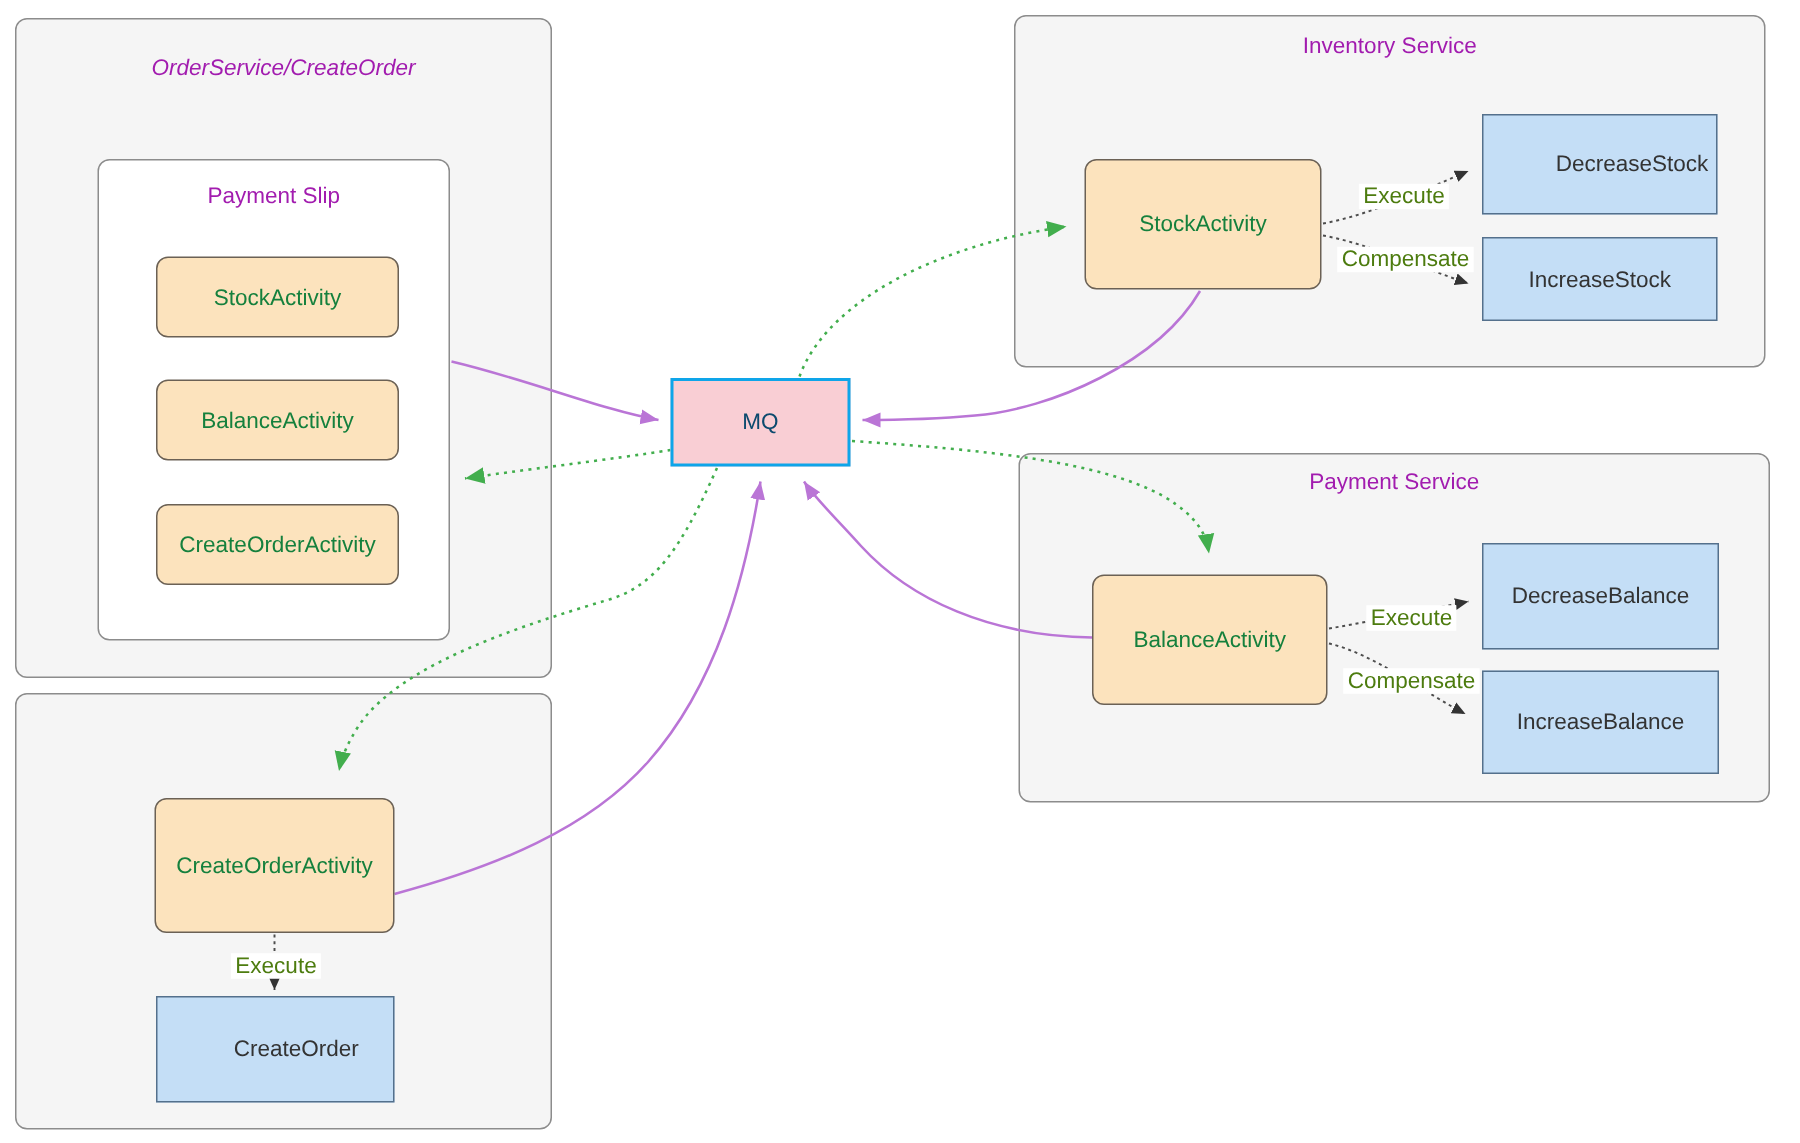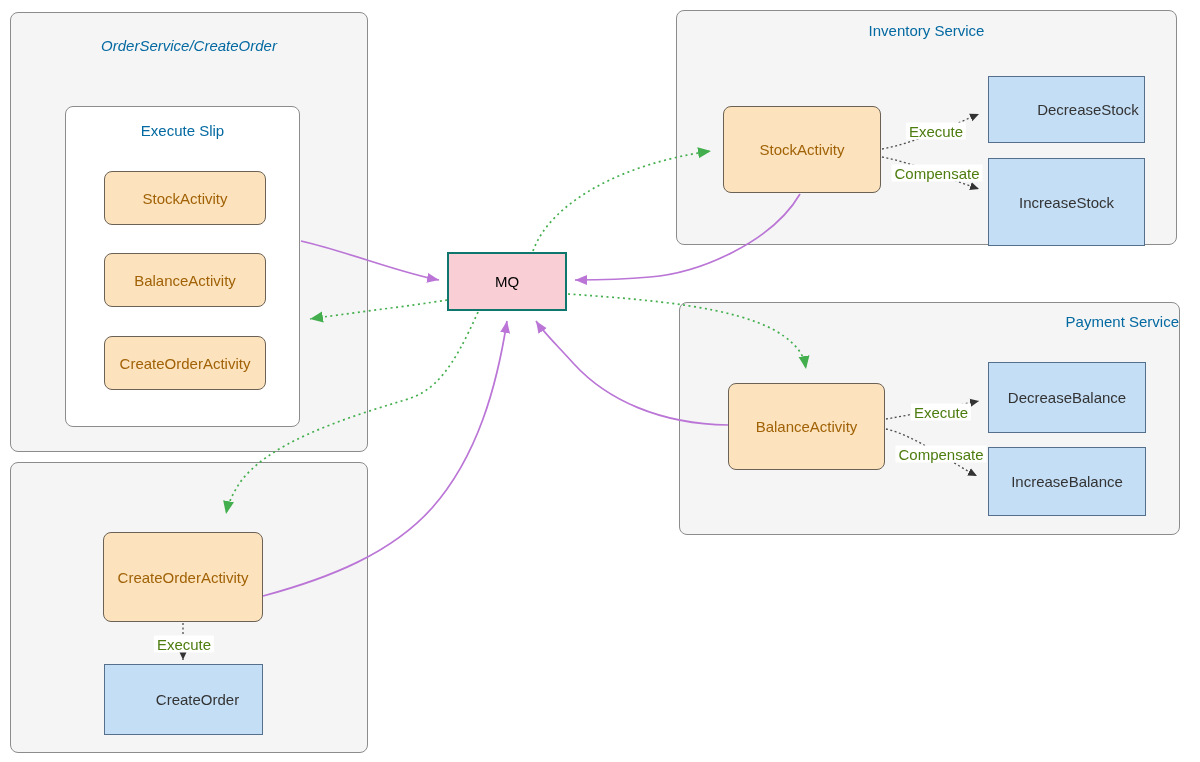--- a/index.html
+++ b/index.html
@@ -6,56 +6,56 @@
   .canvas{
     position:relative;width:1200px;height:762px;background:#ffffff;overflow:hidden;
     font-family:"Liberation Sans","DejaVu Sans",sans-serif;color:#333333;
   }
   .container{
     position:absolute;background:#f5f5f5;border:1px solid #8c8c8c;border-radius:8px;
     box-sizing:border-box;z-index:1;
   }
   .container.white{background:#ffffff;}
   .ctitle{
-    position:absolute;left:0;right:0;text-align:center;font-size:15px;color:#0369a1;
+    position:absolute;left:0;right:0;text-align:center;font-size:15px;color:#a21caf;
   }
   .node{
     position:absolute;display:flex;align-items:center;justify-content:center;
-    font-size:15px;color:#a16207;box-sizing:border-box;z-index:3;text-align:center;
+    font-size:15px;color:#15803d;box-sizing:border-box;z-index:3;text-align:center;
   }
   .activity{background:#fce3bd;border:1.5px solid #6b6155;border-radius:8px;}
   .operation{background:#c4def6;border:1.5px solid #54708c;color:#333333;}
-  .queue{background:#f9ced4;border:2px solid #0f766e;color:#000000;}
+  .queue{background:#f9ced4;border:2px solid #0ea5e9;color:#0c4a6e;}
   .overlay{position:absolute;left:0;top:0;z-index:2;pointer-events:none;}
   .elabel{
     position:absolute;transform:translate(-50%,-50%);background:#ffffff;
     padding:0 3px;font-size:15px;color:#4d7c0f;white-space:nowrap;z-index:4;
   }
 </style>
 </head>
 <body>
 
 <div class="canvas">
 
   <div class="container" style="left:10px;top:12px;width:358px;height:440px;">
     <div class="ctitle" style="top:24px;font-style:italic;">OrderService/CreateOrder</div>
   </div>
 
   <div class="container white" style="left:65px;top:106px;width:235px;height:321px;">
-    <div class="ctitle" style="top:15px;">Execute Slip</div>
+    <div class="ctitle" style="top:15px;">Payment Slip</div>
   </div>
 
   <div class="container" style="left:10px;top:462px;width:358px;height:291px;"></div>
 
   <div class="container" style="left:676px;top:10px;width:501px;height:235px;">
     <div class="ctitle" style="top:11px;">Inventory Service</div>
   </div>
 
   <div class="container" style="left:679px;top:302px;width:501px;height:233px;">
-    <div class="ctitle" style="top:10px;text-align:right;">Payment Service</div>
+    <div class="ctitle" style="top:10px;">Payment Service</div>
   </div>
 
   <svg class="overlay" width="1200" height="762" viewBox="0 0 1200 762">
     <defs>
       <marker id="arrPurple" markerUnits="userSpaceOnUse" markerWidth="13" markerHeight="11" refX="12" refY="5.5" orient="auto">
         <path d="M0,0.5 L12,5.5 L0,10.5 Z" fill="#ba75d6"></path>
       </marker>
       <marker id="arrGreen" markerUnits="userSpaceOnUse" markerWidth="14" markerHeight="12" refX="13" refY="6" orient="auto">
         <path d="M0,0.5 L13,6 L0,11.5 Z" fill="#42ae4d"></path>
       </marker>
@@ -101,21 +101,21 @@
   <div class="node operation" style="left:104px;top:664px;width:159px;height:71px;padding-left:28px;">
     <span>CreateOrder</span>
   </div>
 
   <div class="node activity" style="left:723px;top:106px;width:158px;height:87px;">
     <span>StockActivity</span>
   </div>
   <div class="node operation" style="left:988px;top:76px;width:157px;height:67px;padding-left:43px;">
     <span>DecreaseStock</span>
   </div>
-  <div class="node operation" style="left:988px;top:158px;width:157px;height:88px;">
+  <div class="node operation" style="left:988px;top:158px;width:157px;height:56px;">
     <span>IncreaseStock</span>
   </div>
 
   <div class="node activity" style="left:728px;top:383px;width:157px;height:87px;">
     <span>BalanceActivity</span>
   </div>
   <div class="node operation" style="left:988px;top:362px;width:158px;height:71px;">
     <span>DecreaseBalance</span>
   </div>
   <div class="node operation" style="left:988px;top:447px;width:158px;height:69px;">

